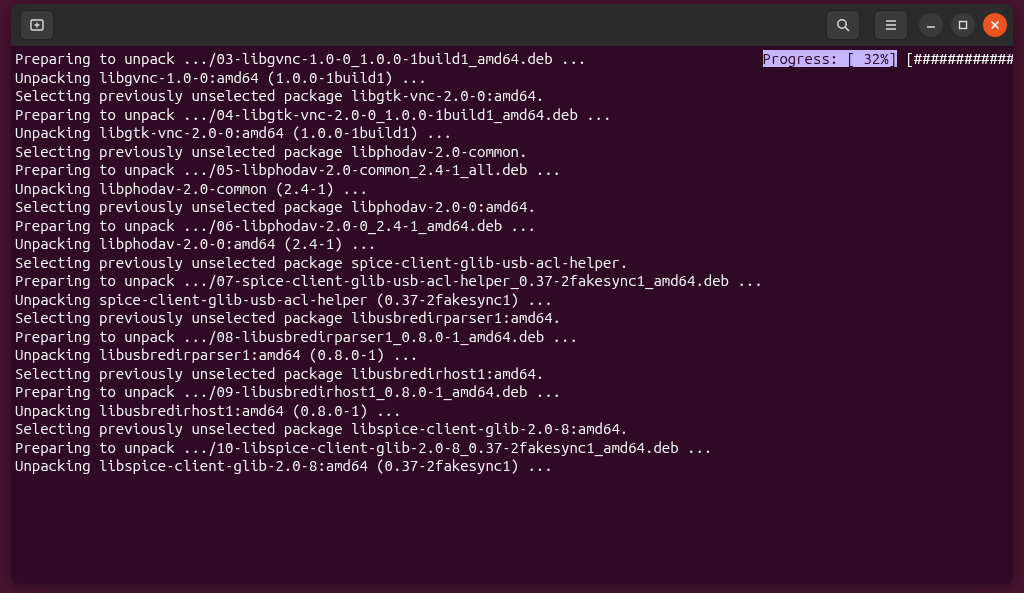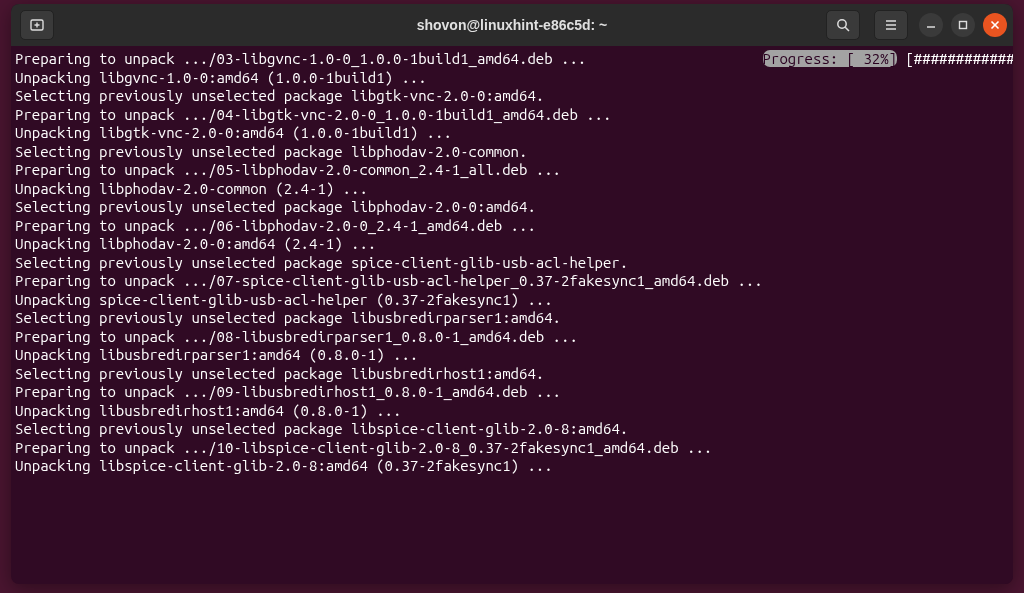--- a/index.html
+++ b/index.html
@@ -90,38 +90,37 @@
     overflow: hidden;
     display: flex;
     flex-direction: row;
   }
   .term-lines { flex: 1; }
   .progress-line {
     color: #4af04a;
     background: #300a24;
     padding-bottom: 4px;
   }
-  .progress-label { background: #a3a3a3; color: #2a0020; border-radius: 7px; }
+  .progress-label { background: #c4b5fd; color: #2a0020; }
   .progress-bar   { color: #ffffff; }
 </style>
 </head>
 <body>
 
 <div class="window">
   <div class="titlebar">
     <div class="title-left">
       <div class="title-btn">
         <svg viewBox="0 0 16 16">
             <rect x="2" y="3" width="12" height="10" rx="1.5" fill="none" stroke="currentColor" stroke-width="1.4"></rect>
             <line x1="8" y1="5.5" x2="8" y2="10.5" stroke="currentColor" stroke-width="1.4"></line>
             <line x1="5.5" y1="8" x2="10.5" y2="8" stroke="currentColor" stroke-width="1.4"></line>
           </svg>
       </div>
     </div>
-    <div class="title-center">shovon@linuxhint-e86c5d: ~</div>
     <div class="title-right">
       <div class="title-btn">
         <svg viewBox="0 0 16 16">
             <circle cx="7" cy="7" r="4.2" fill="none" stroke="currentColor" stroke-width="1.5"></circle>
             <line x1="10.2" y1="10.2" x2="14" y2="14" stroke="currentColor" stroke-width="1.5"></line>
           </svg>
       </div>
       <div class="title-btn">
         <svg viewBox="0 0 16 16">
             <line x1="3" y1="4" x2="13" y2="4" stroke="currentColor" stroke-width="1.6"></line>

